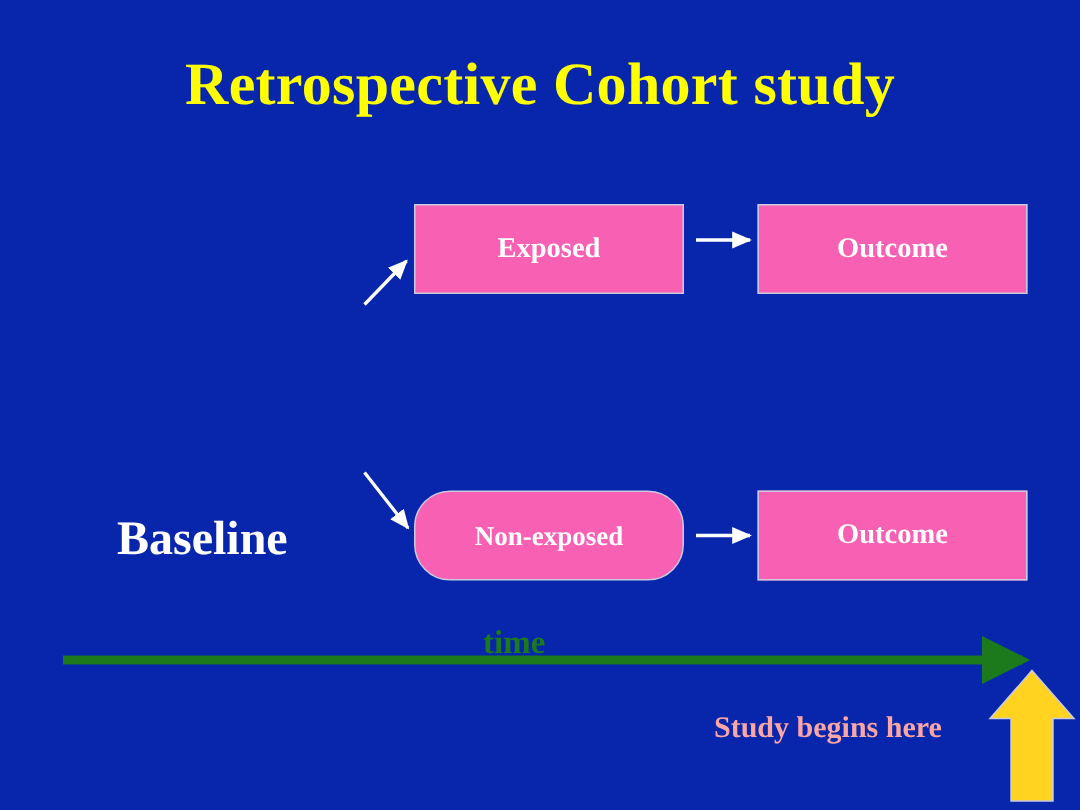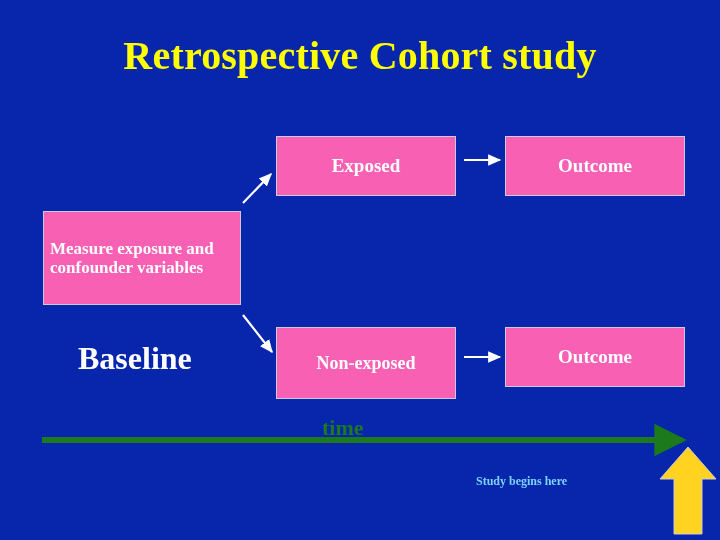--- a/index.html
+++ b/index.html
@@ -38,40 +38,41 @@
   
   .pbox {
     position: absolute;
     background: #f860b4;
     border: 1px solid #c9c9e0;
     color: #ffffff;
     font-weight: bold;
     display: flex;
     align-items: center;
     justify-content: center;
-    text-align: left;
+    text-align: right;
     box-sizing: border-box;
     line-height: 1.12;
   }
   #box-measure {
     left: 43px;  top: 211px;  width: 198px; height: 94px;
     font-size: 17px;
     padding: 0 6px;
   }
   #box-exposed {
     left: 276px; top: 136px; width: 180px; height: 60px;
     font-size: 19px;
   }
   #box-outcome-top {
     left: 505px; top: 136px; width: 180px; height: 60px;
     font-size: 19px;
   }
   #box-nonexposed {
-    left: 276px; top: 327px; width: 180px; height: 72px;
+    left: 276px; top: 327px; width: 180px; height: 60px;
     font-size: 18px;
+    border-radius: 24px;
   }
   #box-outcome-bottom {
     left: 505px; top: 327px; width: 180px; height: 60px;
     font-size: 19px;
   }
 
   
   #label-baseline {
     position: absolute;
     left: 78px; top: 340px;
@@ -84,43 +85,42 @@
     position: absolute;
     left: 322px; top: 415px;
     color: #1c7a1c;
     font-size: 22px;
     font-weight: bold;
     white-space: nowrap;
   }
   #label-study-begins {
     position: absolute;
     left: 476px; top: 474px;
-    color: #7dd3fc;
-    font-size: 12px;
+    color: #fca5a5;
+    font-size: 20px;
     font-weight: bold;
     white-space: nowrap;
   }
 
   
   #arrows {
     position: absolute;
     left: 0; top: 0;
     width: 720px;
     height: 540px;
     pointer-events: none;
   }
 </style>
 </head>
 <body>
 
 <div id="slide">
 
   <div id="title">Retrospective Cohort study</div>
 
-  <div class="pbox" id="box-measure">Measure exposure and confounder variables</div>
 
   <div class="pbox" id="box-exposed">Exposed</div>
 
   <div class="pbox" id="box-outcome-top">Outcome</div>
 
   <div class="pbox" id="box-nonexposed">Non-exposed</div>
 
   <div class="pbox" id="box-outcome-bottom">Outcome</div>
 
   <div id="label-baseline">Baseline</div>

